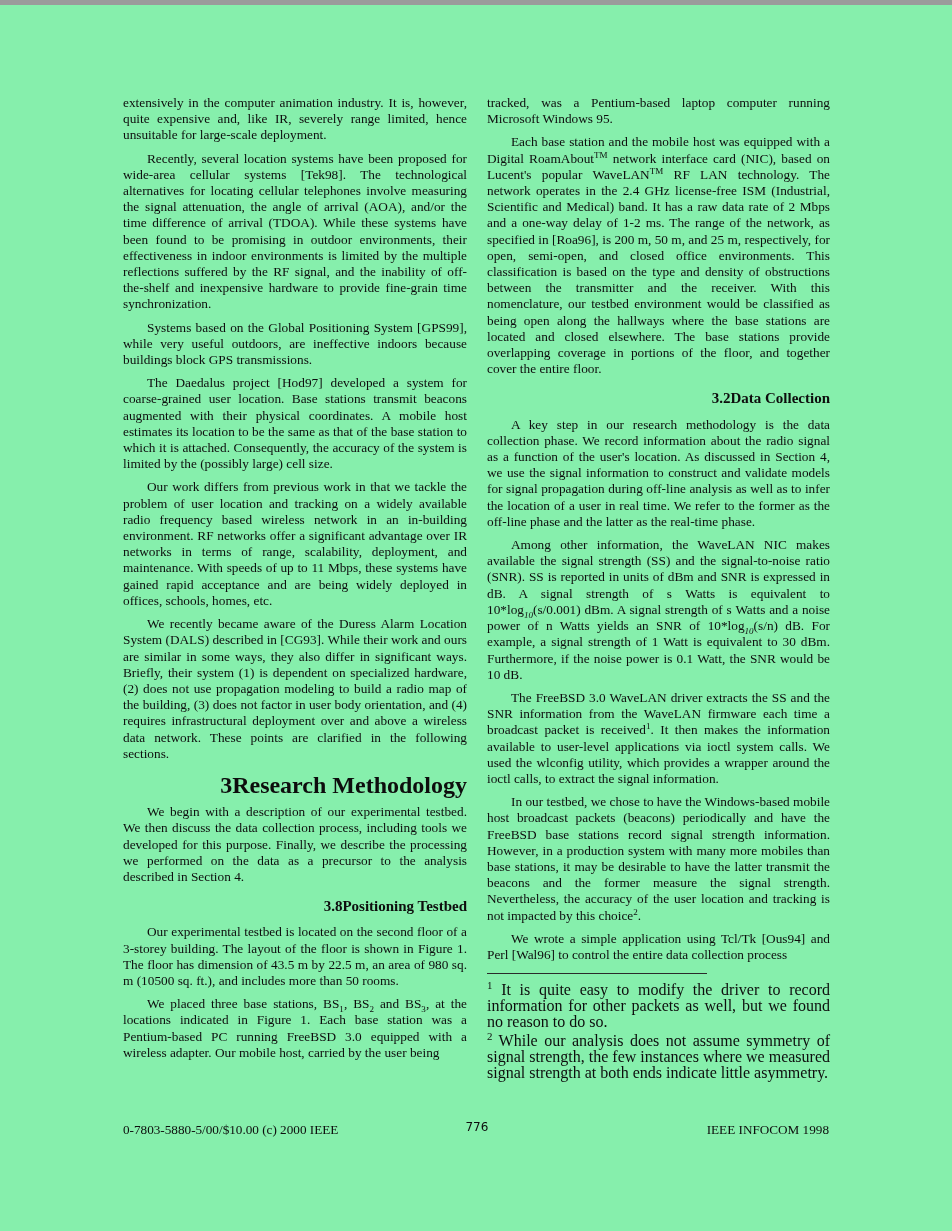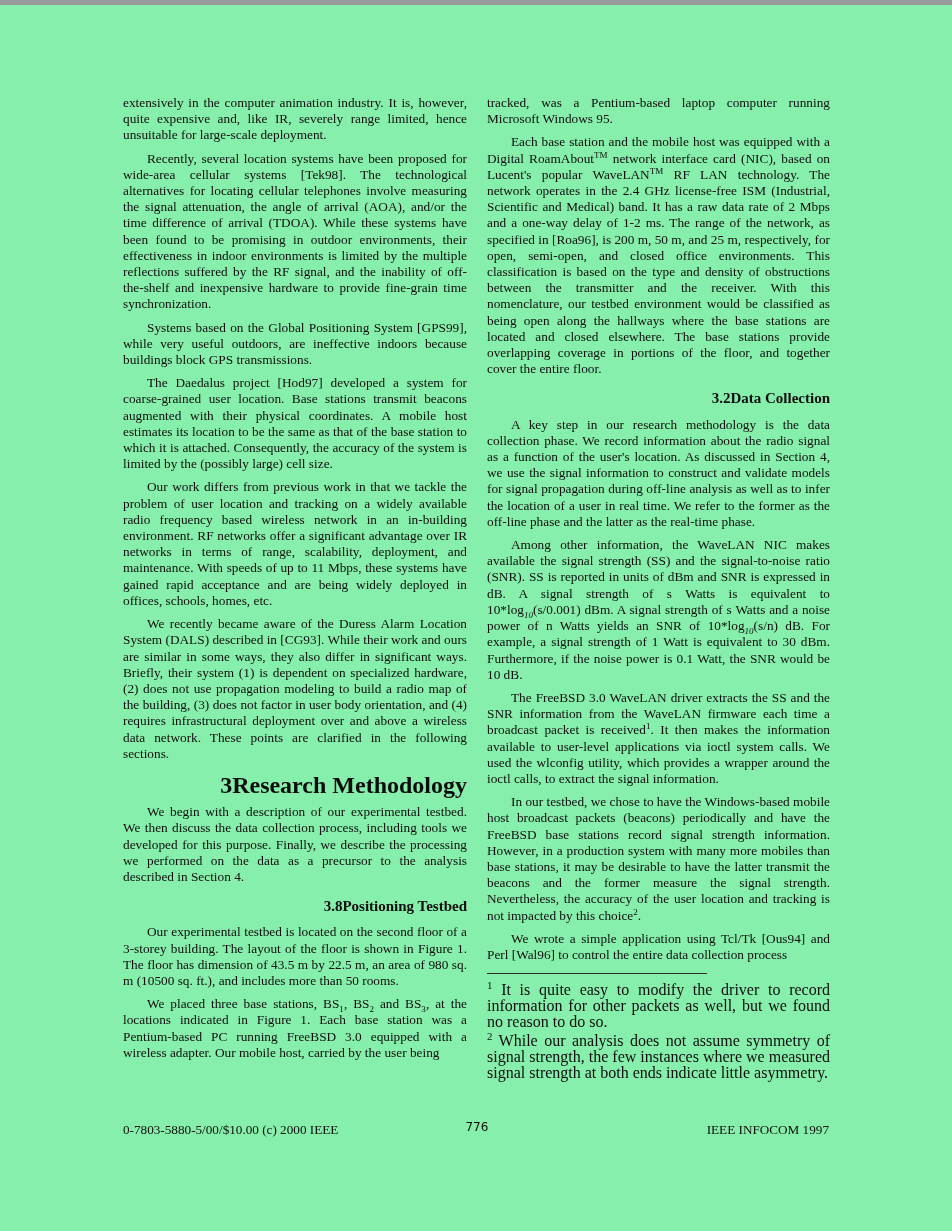--- a/index.html
+++ b/index.html
@@ -108,15 +108,15 @@
       <p class="para"><span>In our testbed, we chose to have the Windows-based mobile host broadcast packets (</span><span class="i">beacons</span><span>) periodically and have the FreeBSD base stations record signal strength information. However, in a production system with many more mobiles than base stations, it may be desirable to have the latter transmit the beacons and the former measure the signal strength. Nevertheless, the accuracy of the user location and tracking is not impacted by this choice</span><span class="sup">2</span><span>.</span></p>
       <p class="para"><span>We wrote a simple application using Tcl/Tk [Ous94] and Perl [Wal96] to control the entire data collection process</span></p>
       <div class="fnrule"></div>
       <p class="fn"><span class="sup">1</span><span> It is quite easy to modify the driver to record information for other packets as well, but we found no reason to do so.</span></p>
       <p class="fn"><span class="sup">2</span><span> While our analysis does not assume symmetry of signal strength, the few instances where we measured signal strength at both ends indicate little asymmetry.</span></p>
     </div>
 
   <div class="footer">
     <span class="f-left">0-7803-5880-5/00/$10.00 (c) 2000 IEEE</span>
     <span class="f-page">776</span>
-    <span class="f-right">IEEE INFOCOM 1997</span>
+    <span class="f-right">IEEE INFOCOM 1998</span>
   </div>
 </div>
 
 </body></html>

